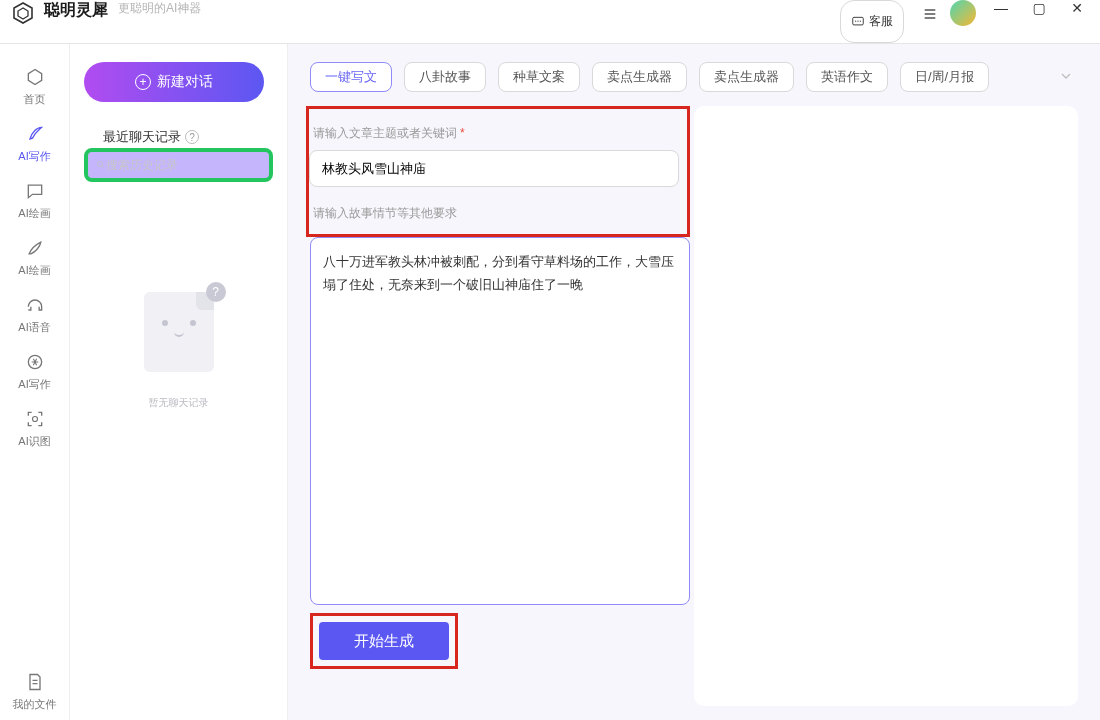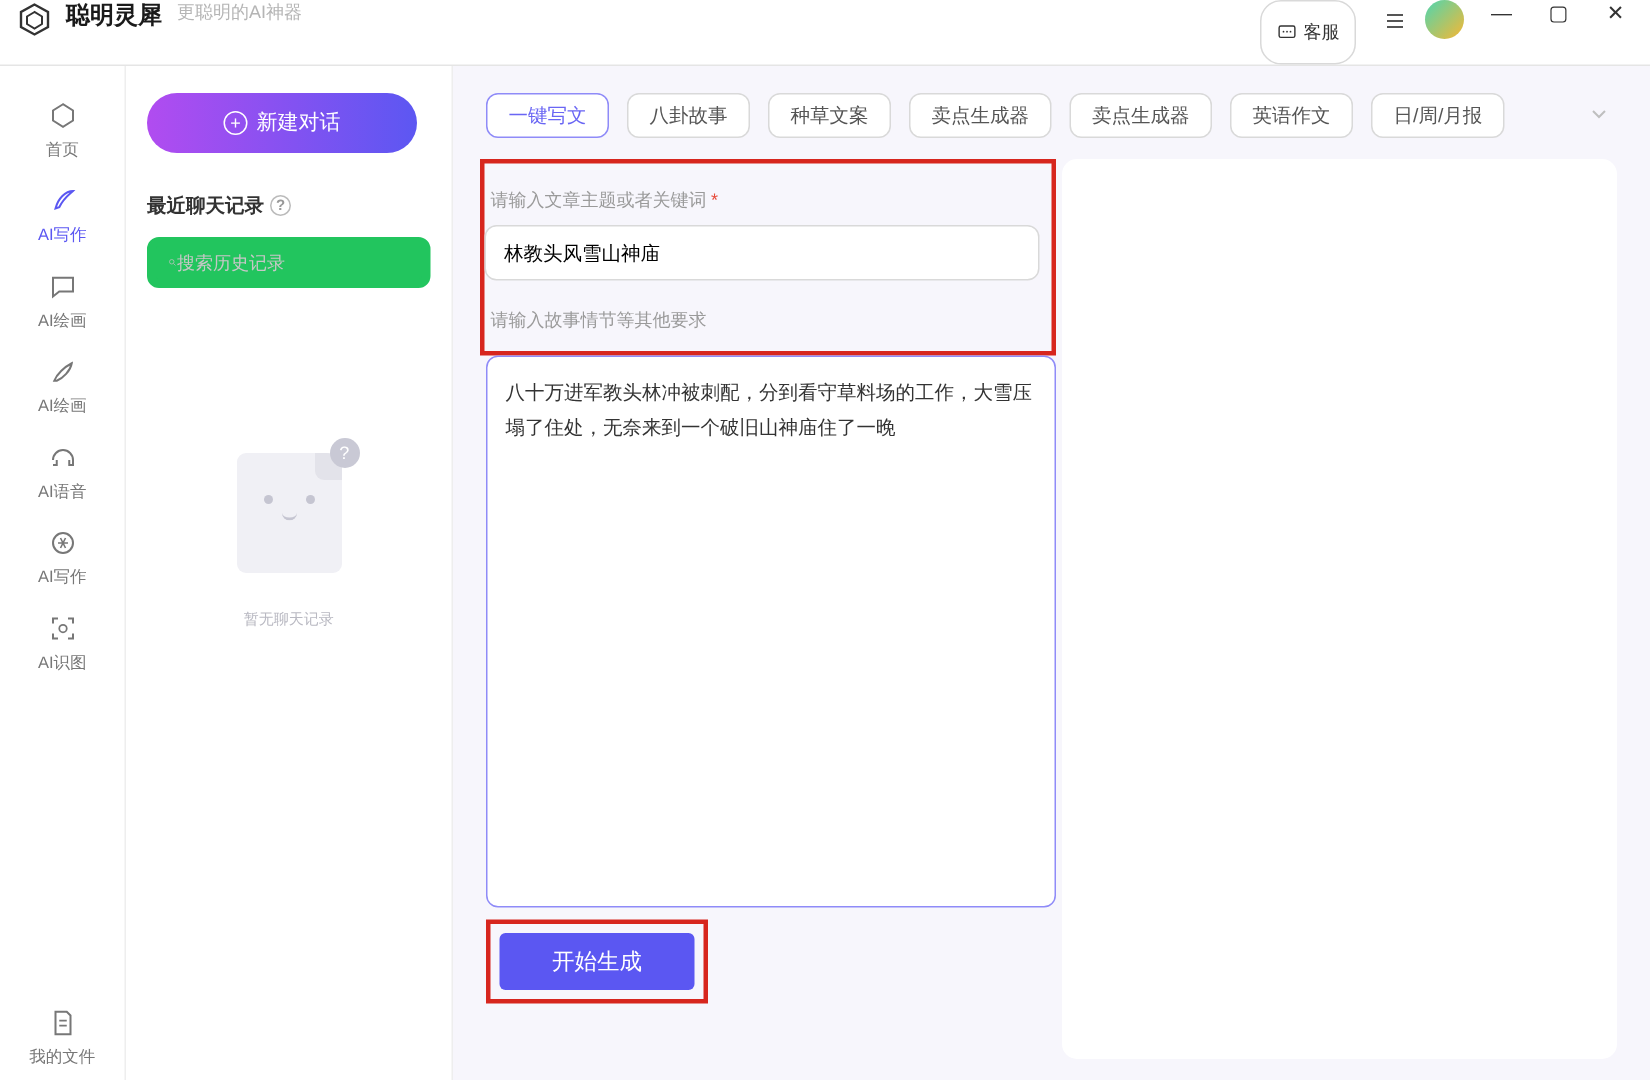--- a/index.html
+++ b/index.html
@@ -12,32 +12,32 @@
 .spacer { flex: 1; }
 .tb-btn { display: flex; align-items: center; gap: 4px; border: 1px solid #d9d9d9; border-radius: 14px; padding: 3px 10px; font-size: 12px; color: #333; margin-right: 8px; cursor: pointer; }
 .tb-icn { width: 28px; height: 28px; display: flex; align-items: center; justify-content: center; cursor: pointer; margin-left: 4px; color: #666; }
 .avatar { width: 26px; height: 26px; border-radius: 50%; background: linear-gradient(135deg,#4ed6b0,#f7b733); margin-left: 6px; cursor: pointer; }
 .tb-icn svg { width: 16px; height: 16px; }
 .wincontrols { display: flex; gap: 12px; margin-left: 12px; }
 .wincontrols span { width: 26px; text-align: center; cursor: pointer; font-size: 14px; }
 
 .body { display: flex; height: calc(720px - 44px); }
 
-.sidebar { width: 84px; border-right: 1px solid #eee; display: flex; flex-direction: column; align-items: center; padding-top: 14px; }
+.sidebar { width: 70px; border-right: 1px solid #eee; display: flex; flex-direction: column; align-items: center; padding-top: 14px; }
 .side-item { width: 60px; display: flex; flex-direction: column; align-items: center; gap: 4px; padding: 8px 0; font-size: 11px; color: #777; cursor: pointer; border-radius: 8px; }
 .side-item.active { color: #5b57f2; }
 .side-item .sicon { width: 22px; height: 22px; display: flex; align-items: center; justify-content: center; }
 .side-spacer { flex: 1; }
 
 .panel { width: 218px; border-right: 1px solid #eee; padding: 18px 14px; display: flex; flex-direction: column; }
 .new-chat { background: linear-gradient(90deg,#b14cf0,#5c57f2); color: #fff; border: none; border-radius: 22px; height: 40px; width: 180px; display: flex; align-items: center; justify-content: center; gap: 6px; font-size: 14px; cursor: pointer; font-weight: 500; }
 .new-chat .plusring { width: 16px; height: 16px; border: 1.5px solid #fff; border-radius: 50%; display: flex; align-items: center; justify-content: center; font-size: 12px; line-height: 1; }
-.hist-header { display: flex; align-items: center; gap: 4px; margin-top: 26px; font-size: 13px; font-weight: 700; color: #333; }
+.hist-header { display: flex; align-items: center; gap: 4px; margin-top: 26px; font-size: 13px; font-weight: 400; color: #333; margin-left: 19px; }
 .hist-header .qmark { width: 14px; height: 14px; border-radius: 50%; border: 1px solid #bbb; font-size: 10px; color: #999; display: flex; align-items: center; justify-content: center; }
-.search-wrap { display: flex; align-items: center; border: 6px solid #22c55e; border-radius: 8px; height: 34px; padding: 0 8px; margin-top: 12px; background: #22c55e; color: #bbb; }
+.search-wrap { display: flex; align-items: center; border: 4px solid #22c55e; border-radius: 8px; height: 34px; padding: 0 8px; margin-top: 2px; background: #c4b5fd; color: #bbb; }
 .search-wrap input { border: none; outline: none; flex: 1; background: transparent; font-size: 12px; color: #333; }
 .search-wrap input::placeholder { color: #c7c7c7; }
 .empty-ill { margin-top: 110px; display: flex; flex-direction: column; align-items: center; color: #b9b9c2; }
 .empty-ill .file { width: 70px; height: 80px; background: #f0f0f5; border-radius: 6px 12px 6px 6px; position: relative; }
 .empty-ill .file::before { content: ""; position: absolute; right: 0; top: 0; width: 18px; height: 18px; background: #e3e3ea; border-radius: 0 10px 0 6px; }
 .empty-ill .file .eye { position: absolute; top: 28px; width: 6px; height: 6px; background: #c5c5d1; border-radius: 50%; }
 .empty-ill .file .eye.l { left: 18px; } .empty-ill .file .eye.r { right: 18px; }
 .empty-ill .file .mouth { position: absolute; top: 40px; left: 50%; width: 10px; height: 5px; margin-left: -5px; border-bottom: 2px solid #c5c5d1; border-radius: 0 0 6px 6px; }
 .empty-ill .bubble { position: absolute; top: -10px; right: -12px; width: 20px; height: 20px; background: #c9c9d5; border-radius: 50%; display: flex; align-items: center; justify-content: center; color: #fff; font-size: 12px; }
 .empty-ill .erel { position: relative; }

